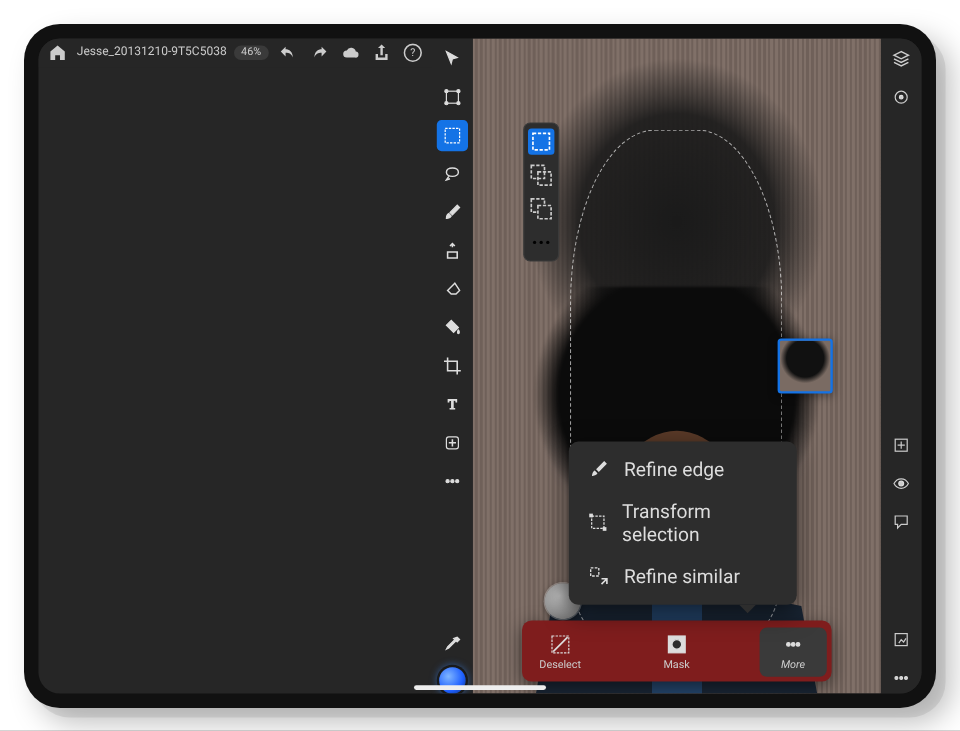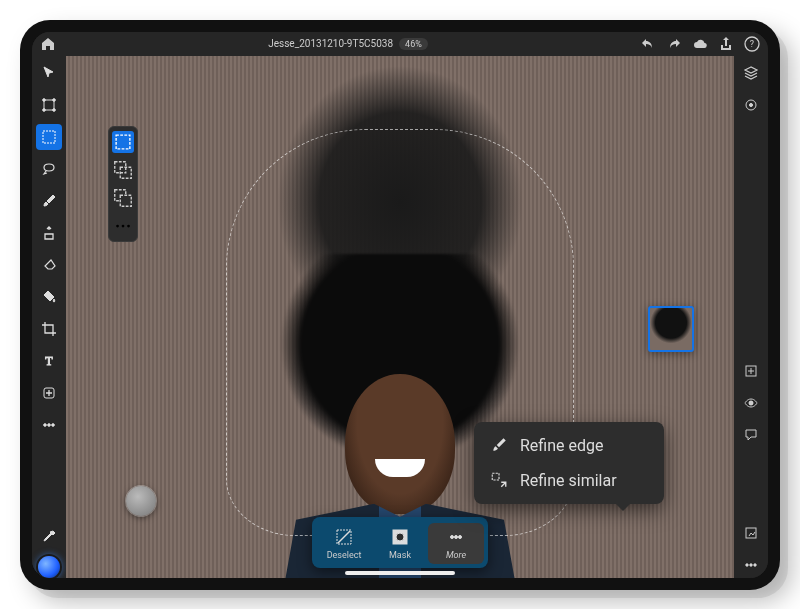--- a/index.html
+++ b/index.html
@@ -22,21 +22,21 @@
     padding: 12px;
     box-shadow: 8px 8px 0 rgba(0,0,0,.08), 12px 12px 24px rgba(0,0,0,.25);
     position: relative;
   }
   .screen {
     width: 100%;
     height: 100%;
     background: #262626;
     border-radius: 18px;
     display: flex;
-    flex-direction: column;
+    flex-direction: row;
     overflow: hidden;
     position: relative;
   }
   
   .topbar {
     height: 24px;
     background: #262626;
     display: flex;
     align-items: center;
     padding: 0 8px;
@@ -189,25 +189,26 @@
     border-radius: 50%;
     background: radial-gradient(circle at 40% 35%, #bbb, #777);
     box-shadow: 0 0 0 1px rgba(255,255,255,.3), 0 2px 6px rgba(0,0,0,.5);
   }
   
   .sel-toolbar {
     position: absolute;
     left: 50%;
     bottom: 10px;
     transform: translateX(-50%);
-    background: #0c4a6e;
+    background: #7f1d1d;
     border-radius: 8px;
     display: flex;
     padding: 6px 4px 4px;
     box-shadow: 0 4px 14px rgba(0,0,0,.5);
+    gap: 41px;
   }
   .sel-btn {
     width: 56px;
     display: flex;
     flex-direction: column;
     align-items: center;
     gap: 3px;
     color: #ccc;
     font-size: 9px;
     border-radius: 6px;
@@ -469,20 +470,30 @@
             <span class="ic">
                 <svg viewBox="0 0 16 16">
                   <path d="M12 2 6 8l2 2 6-6zM5 9c-2 1-2 4-2 4s3 0 4-2z" fill="#ddd"></path>
                 </svg>
               </span>
             <span>Refine edge</span>
           </div>
           <div class="menu-item">
             <span class="ic">
                 <svg viewBox="0 0 16 16">
+                  <rect x="3" y="3" width="10" height="10" fill="none" stroke="#ddd" stroke-dasharray="2 1"></rect>
+                  <rect x="1" y="1" width="3" height="3" fill="#ddd"></rect>
+                  <rect x="12" y="12" width="3" height="3" fill="#ddd"></rect>
+                </svg>
+              </span>
+            <span>Transform selection</span>
+          </div>
+          <div class="menu-item">
+            <span class="ic">
+                <svg viewBox="0 0 16 16">
                   <rect x="2" y="2" width="6" height="6" fill="none" stroke="#ddd" stroke-dasharray="2 1"></rect>
                   <path d="M10 10l4 0 0 4M10 14l4-4" stroke="#ddd" fill="none" stroke-width="1.2"></path>
                 </svg>
               </span>
             <span>Refine similar</span>
           </div>
         </div>
 
         <div class="layer-thumb"></div>
       </div>

